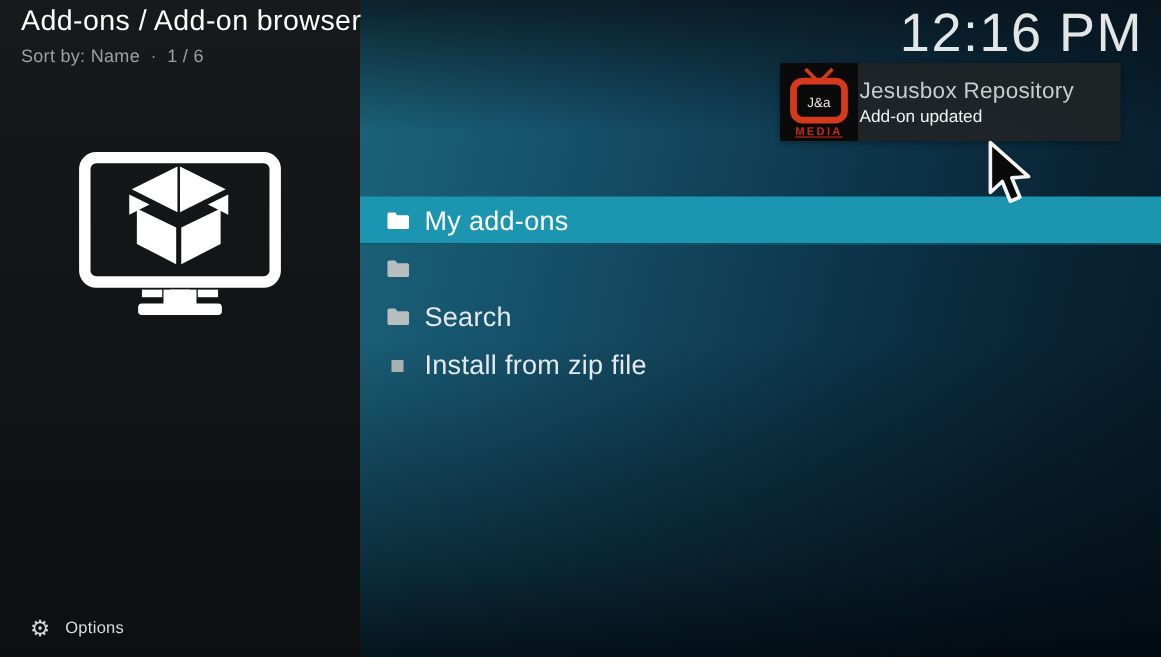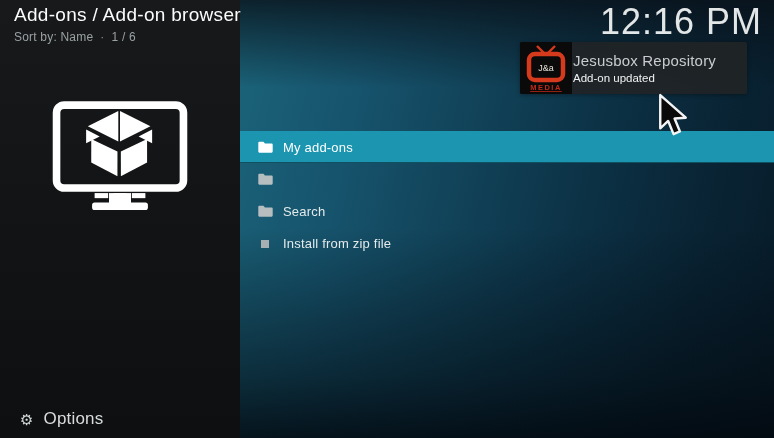--- a/index.html
+++ b/index.html
@@ -47,26 +47,26 @@
   .row {
     height:32.2px; display:flex; align-items:center; padding-left:17px;
     color:#e4eaeb; cursor:default;
   }
   .row.sel {
     background:#1b95b0; color:#ffffff;
     box-shadow:inset 0 -1px 0 rgba(5,25,33,0.55);
   }
   .row .icn { width:16px; height:14px; margin-right:10px; display:flex; align-items:center; justify-content:center; color:#b7bec0; }
   .row.sel .icn { color:#ffffff; }
-  .row .lbl { font-size:13px; letter-spacing:0.2px; }
+  .row .lbl { font-size:18px; letter-spacing:0.2px; }
   .sq { width:8px; height:8px; background:#a9b0b2; }
   
   .footer { position:absolute; left:0; bottom:6px; height:26px; display:flex; align-items:center; padding-left:20px; }
   .gear { font-size:15px; color:#d3d7d8; margin-right:10px; line-height:1; }
-  .opt-lbl { font-size:17px; color:#d8dcdd; letter-spacing:0.2px; }
+  .opt-lbl { font-size:11px; color:#d8dcdd; letter-spacing:0.2px; }
   
   .cursor { position:absolute; left:656px; top:93px; pointer-events:none; }
 </style>
 </head>
 <body>
 
 <div class="screen">
 
   <div class="main"></div>
 

